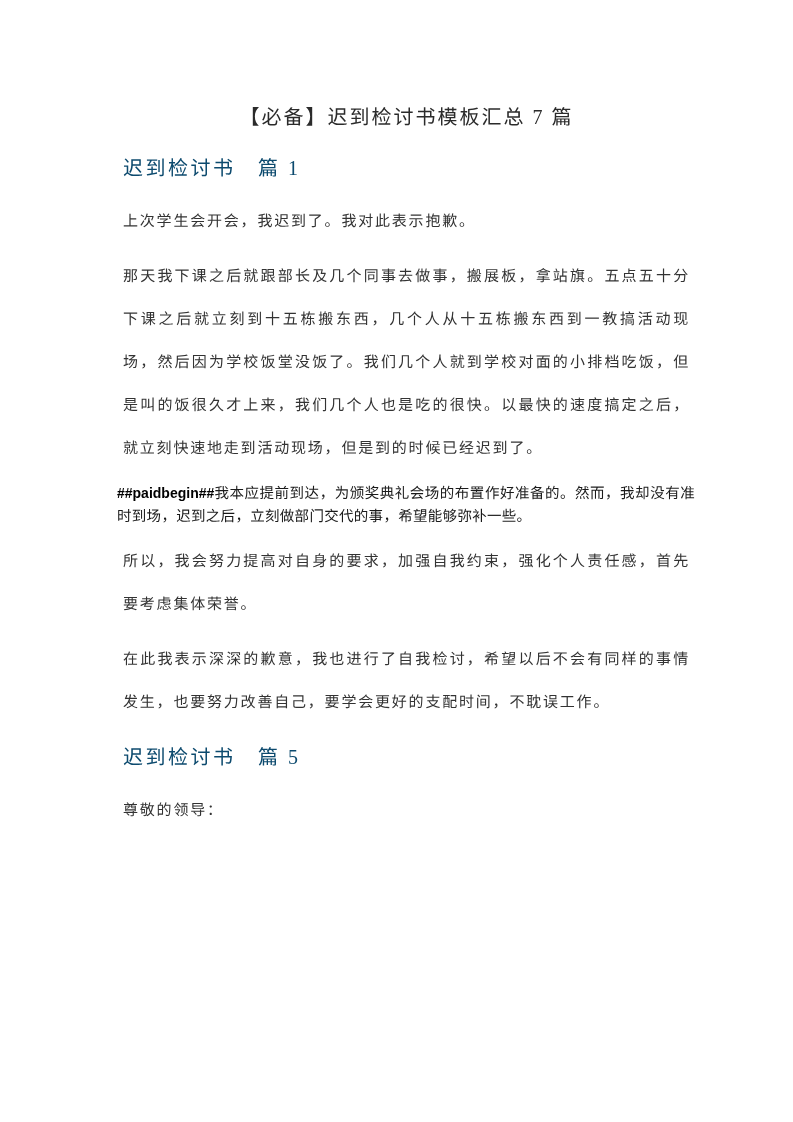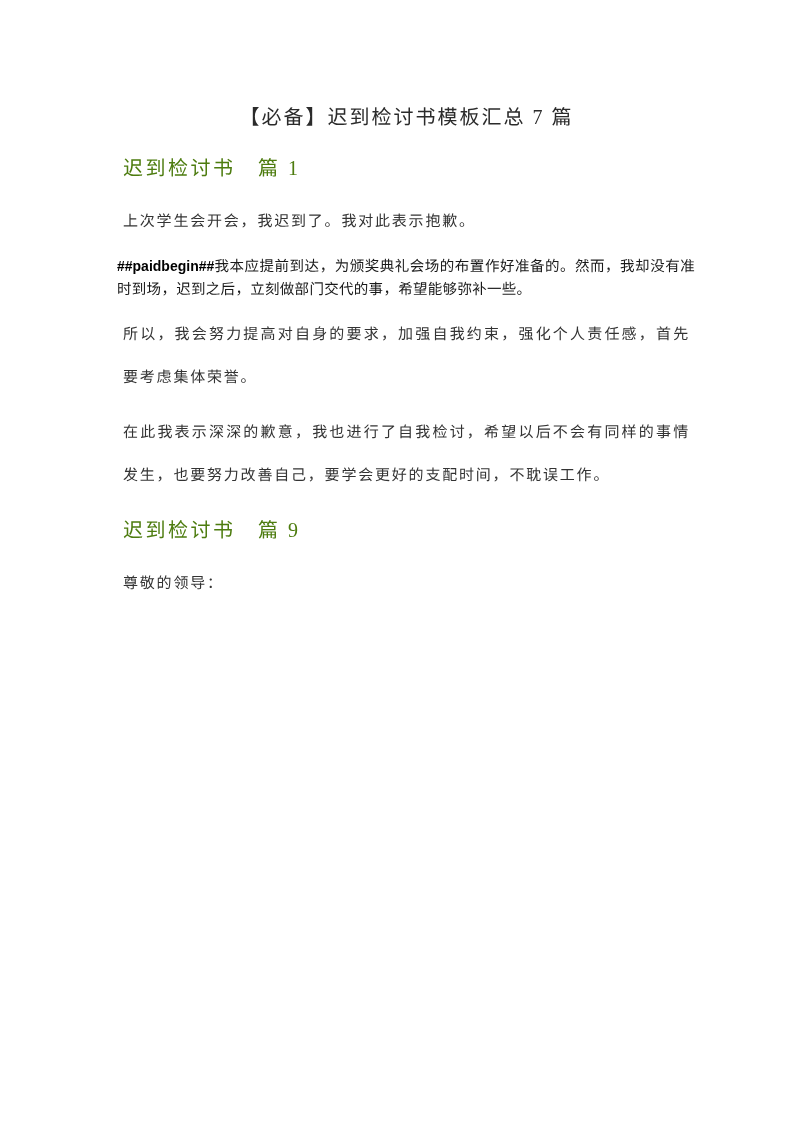--- a/index.html
+++ b/index.html
@@ -36,21 +36,21 @@
     color: #2b2b2b;
     white-space: pre-wrap;
   }
   .sec-heading {
     margin: 0 0 10px 0;
     font-size: 20px;
     font-weight: 400;
     line-height: 43px;
     letter-spacing: 2.5px;
     text-align: left;
-    color: #4d7c0f;
+    color: #0c4a6e;
     white-space: pre-wrap;
   }
   p.body-para {
     margin: 0 0 12px 0;
     font-size: 15px;
     font-weight: 400;
     line-height: 43px;
     letter-spacing: 1.8px;
     text-align: justify;
     text-justify: inter-character;
@@ -82,26 +82,27 @@
 
 <div class="page">
   <div class="content">
 
     <h1 class="doc-title">【必备】迟到检讨书模板汇总 7 篇</h1>
 
     <h2 class="sec-heading">迟到检讨书　篇 1</h2>
 
     <p class="body-para">上次学生会开会，我迟到了。我对此表示抱歉。</p>
 
+    <p class="body-para">那天我下课之后就跟部长及几个同事去做事，搬展板，拿站旗。五点五十分下课之后就立刻到十五栋搬东西，几个人从十五栋搬东西到一教搞活动现场，然后因为学校饭堂没饭了。我们几个人就到学校对面的小排档吃饭，但是叫的饭很久才上来，我们几个人也是吃的很快。以最快的速度搞定之后，就立刻快速地走到活动现场，但是到的时候已经迟到了。</p>
 
     <p class="paid-note"><span class="paid-marker">##paidbegin##</span><span>我本应提前到达，为颁奖典礼会场的布置作好准备的。然而，我却没有准时到场，迟到之后，立刻做部门交代的事，希望能够弥补一些。</span></p>
 
     <p class="body-para">所以，我会努力提高对自身的要求，加强自我约束，强化个人责任感，首先要考虑集体荣誉。</p>
 
     <p class="body-para">在此我表示深深的歉意，我也进行了自我检讨，希望以后不会有同样的事情发生，也要努力改善自己，要学会更好的支配时间，不耽误工作。</p>
 
-    <h2 class="sec-heading">迟到检讨书　篇 9</h2>
+    <h2 class="sec-heading">迟到检讨书　篇 5</h2>
 
     <p class="body-para">尊敬的领导：</p>
 
 
   </div>
 </div>
 
 </body></html>

